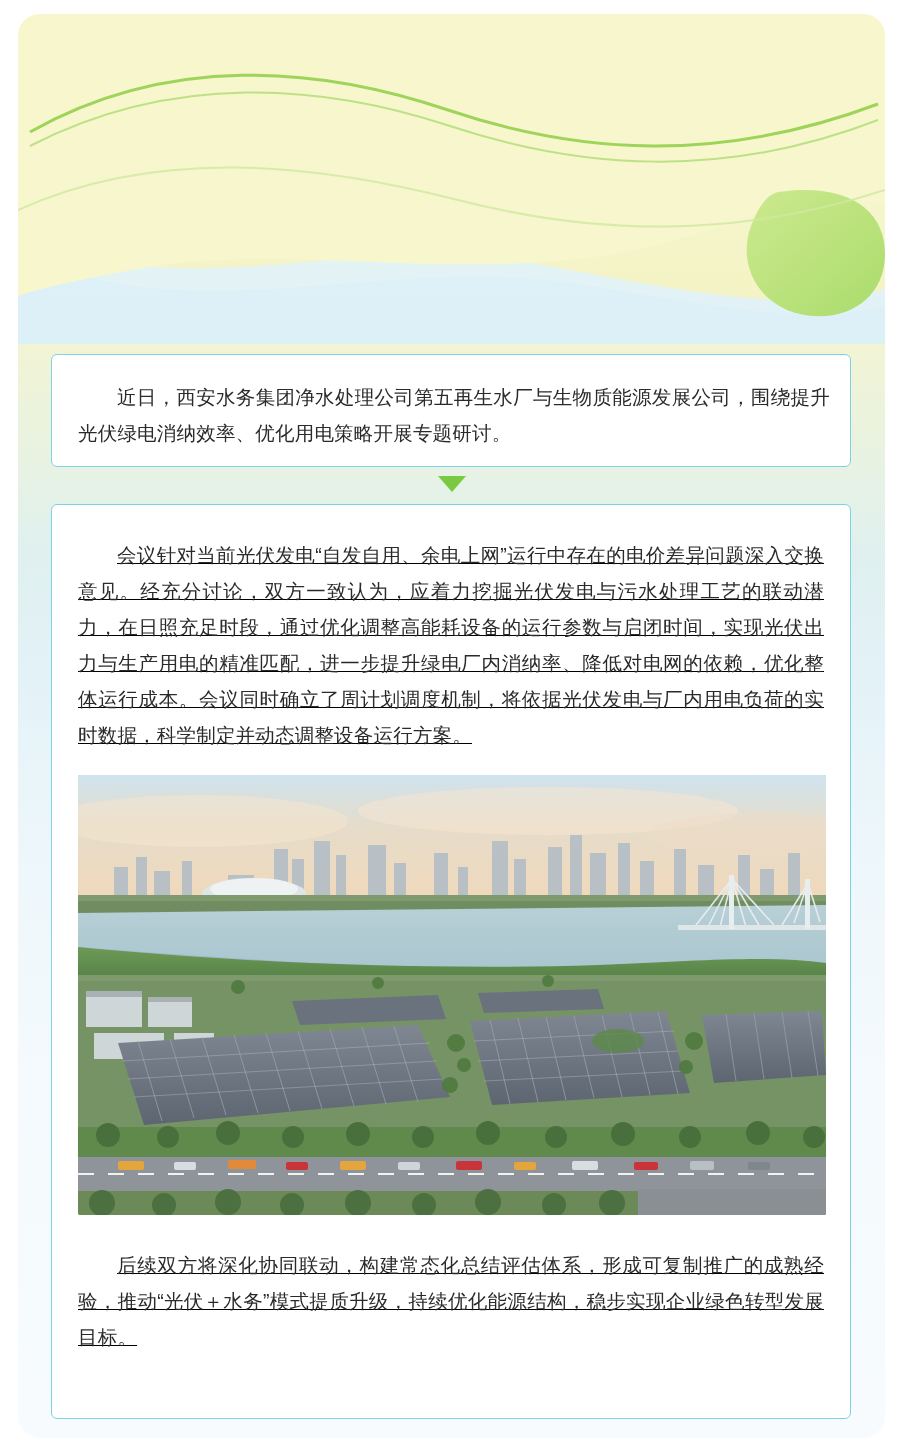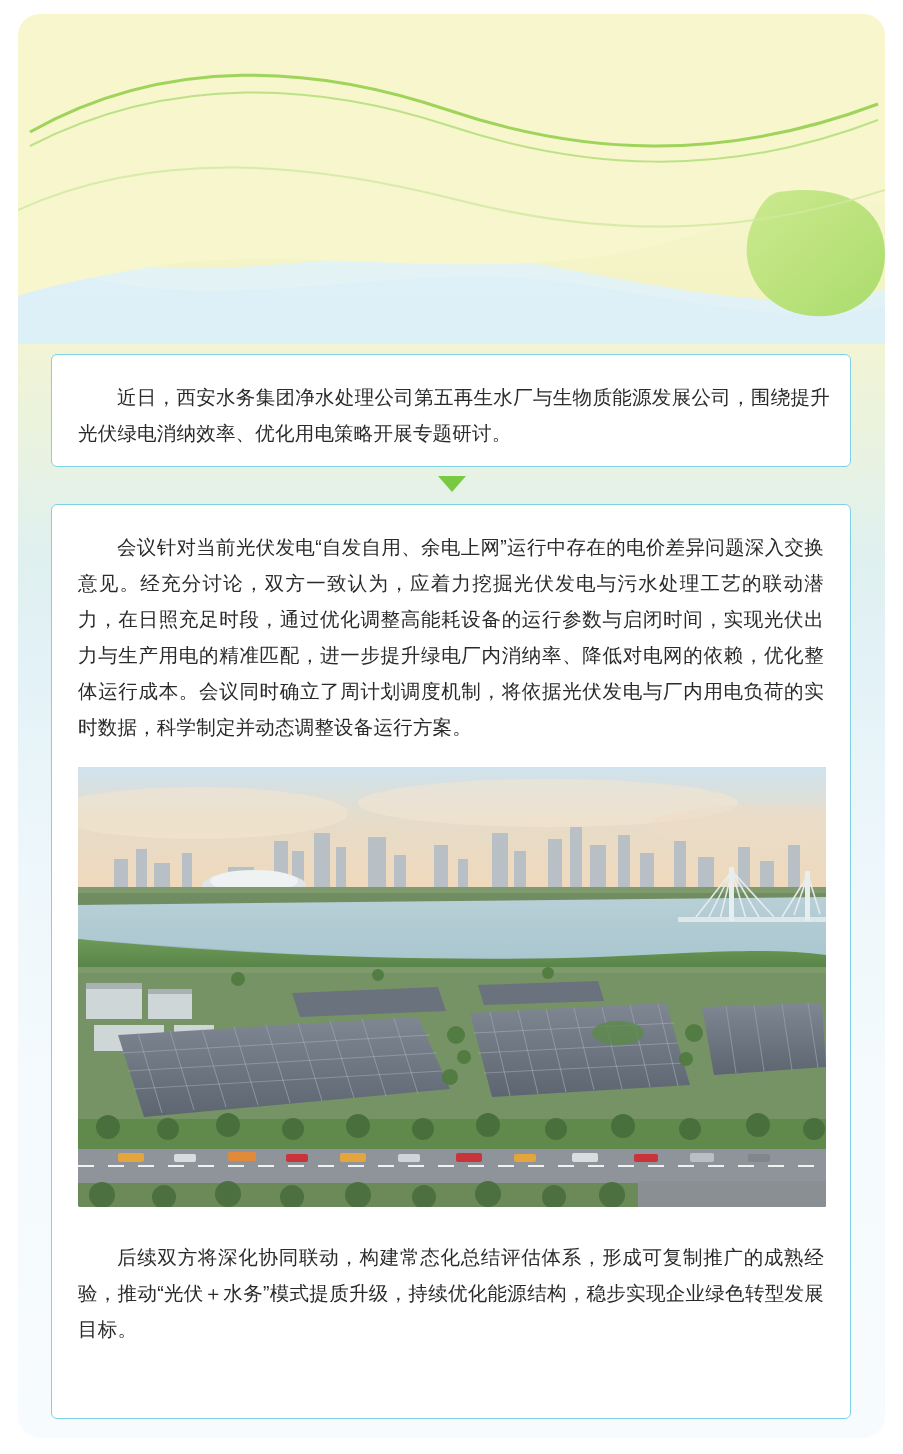--- a/index.html
+++ b/index.html
@@ -70,21 +70,22 @@
     width: 800px;
     height: 113px;
     padding: 24px 20px 0 26px;
   }
 
   .box-main {
     left: 33px;
     top: 490px;
     width: 800px;
     height: 915px;
-    padding: 24px 26px 0 26px;
+    padding: 32px 26px 0 26px;
+    text-decoration: underline;
   }
 
   .para {
     margin: 0;
     color: #2a2a2a;
     font-size: 19.5px;
     line-height: 36px;
     text-align: justify;
     text-justify: inter-ideograph;
     letter-spacing: 0.2px;

